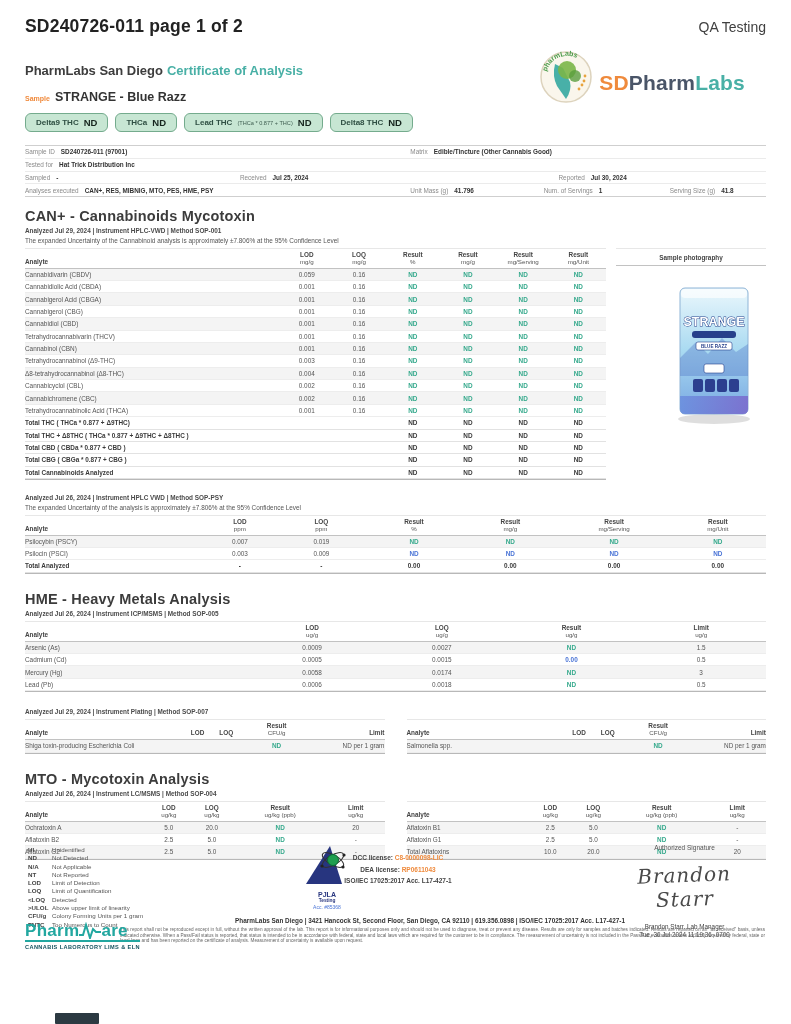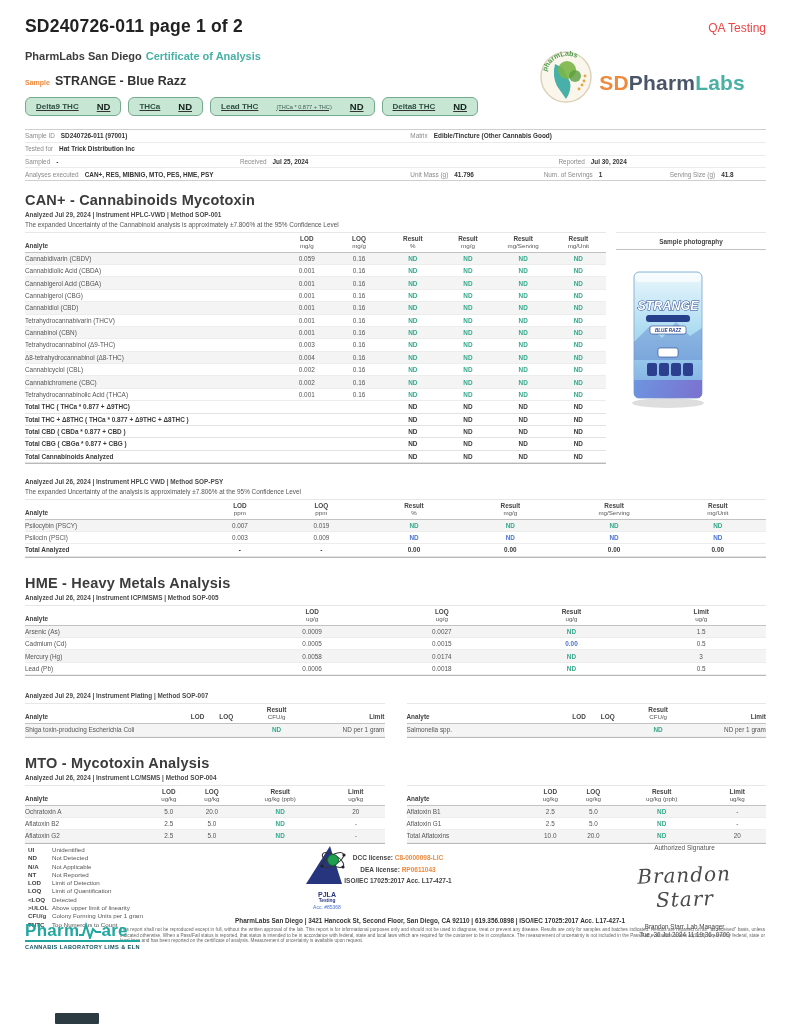--- a/index.html
+++ b/index.html
@@ -3,29 +3,29 @@
 <meta charset="utf-8">
 <style>
   html,body{margin:0;padding:0;background:#fff;}
   .page{position:relative;width:791px;height:1024px;background:#fff;overflow:hidden;
         font-family:"Liberation Sans",sans-serif;color:#333;}
   .content{padding:16px 25px 0 25px;}
 
   
   .hdr-row{display:flex;justify-content:space-between;align-items:baseline;}
   .doc-title{font-size:17.5px;font-weight:700;color:#222;letter-spacing:.2px;}
-  .qa-label{font-size:12px;color:#ef4444;}
-  .lab-line{margin-top:13px;font-size:11px;font-weight:700;color:#3d3d3d;}
+  .qa-label{font-size:14px;color:#404040;}
+  .lab-line{margin-top:26px;font-size:13px;font-weight:700;color:#3d3d3d;}
   .coa{color:#49b0a6;font-weight:600;margin-left:4px;}
   .sample-line{margin-top:9px;}
   .sample-tag{font-size:7px;font-weight:700;color:#f08a3c;margin-right:5px;}
   .sample-name{font-size:12.5px;font-weight:700;color:#333;}
   .badges{display:flex;gap:7px;margin-top:8px;}
   .badge{background:#c7e6d3;border:1px solid #74ab8d;border-radius:6px;
-         padding:3px 10px;display:flex;align-items:center;gap:18px;text-decoration:underline;}
+         padding:3px 10px;display:flex;align-items:center;gap:5px;}
   .b-label{font-size:8px;font-weight:700;color:#2f4f43;}
   .b-formula{font-size:5.6px;color:#3e5d50;}
   .b-formula:empty{display:none;}
   .b-value{font-size:9.5px;font-weight:700;color:#15241d;}
 
   
   .brand{position:absolute;top:44px;right:46px;display:flex;align-items:center;}
   .wordmark{font-size:21px;font-weight:700;letter-spacing:.2px;margin-left:2px;margin-top:16px;}
   .wm-sd{color:#ef8a3c;} .wm-pharm{color:#4a5568;} .wm-labs{color:#49b0a6;}
 
@@ -88,21 +88,21 @@
   .tbl-mto .hc:nth-child(3),.tbl-mto .tc:nth-child(3){width:12%;text-align:center;}
   .tbl-mto .hc:nth-child(4),.tbl-mto .tc:nth-child(4){width:26%;text-align:center;}
   .tbl-mto .hc:nth-child(5),.tbl-mto .tc:nth-child(5){width:16%;text-align:center;}
 
   .can-flex{display:flex;}
   .can-left{flex:1;}
   .photo-col{width:150px;margin-left:10px;}
   .photo-head{font-size:6.4px;font-weight:700;color:#444;text-align:center;
               border-top:1px solid #e7e7e7;border-bottom:1px solid #c2c2c2;
               padding:5px 0 4px 0;margin-top:4px;}
-  .pouch-wrap{display:flex;justify-content:flex-start;margin-top:14px;font-style:italic;}
+  .pouch-wrap{display:flex;justify-content:flex-end;margin-top:14px;}
 
   .dual{display:flex;gap:22px;}
   .dual > div{flex:1;}
 
   
   .footer{position:absolute;left:0;top:838px;width:791px;height:186px;}
   .legend{position:absolute;left:28px;top:8px;}
   .legend-line{font-size:6.2px;color:#555;line-height:8.3px;display:flex;}
   .legend-abbr{font-weight:700;color:#444;min-width:24px;}
   .pjla{position:absolute;left:292px;top:6px;width:70px;text-align:center;}

